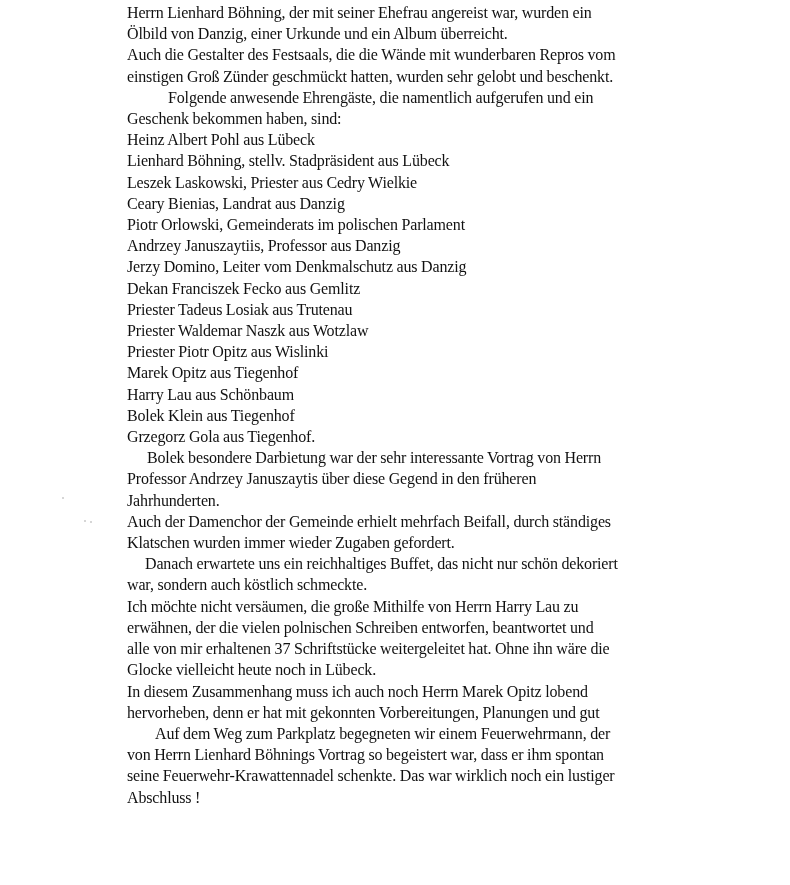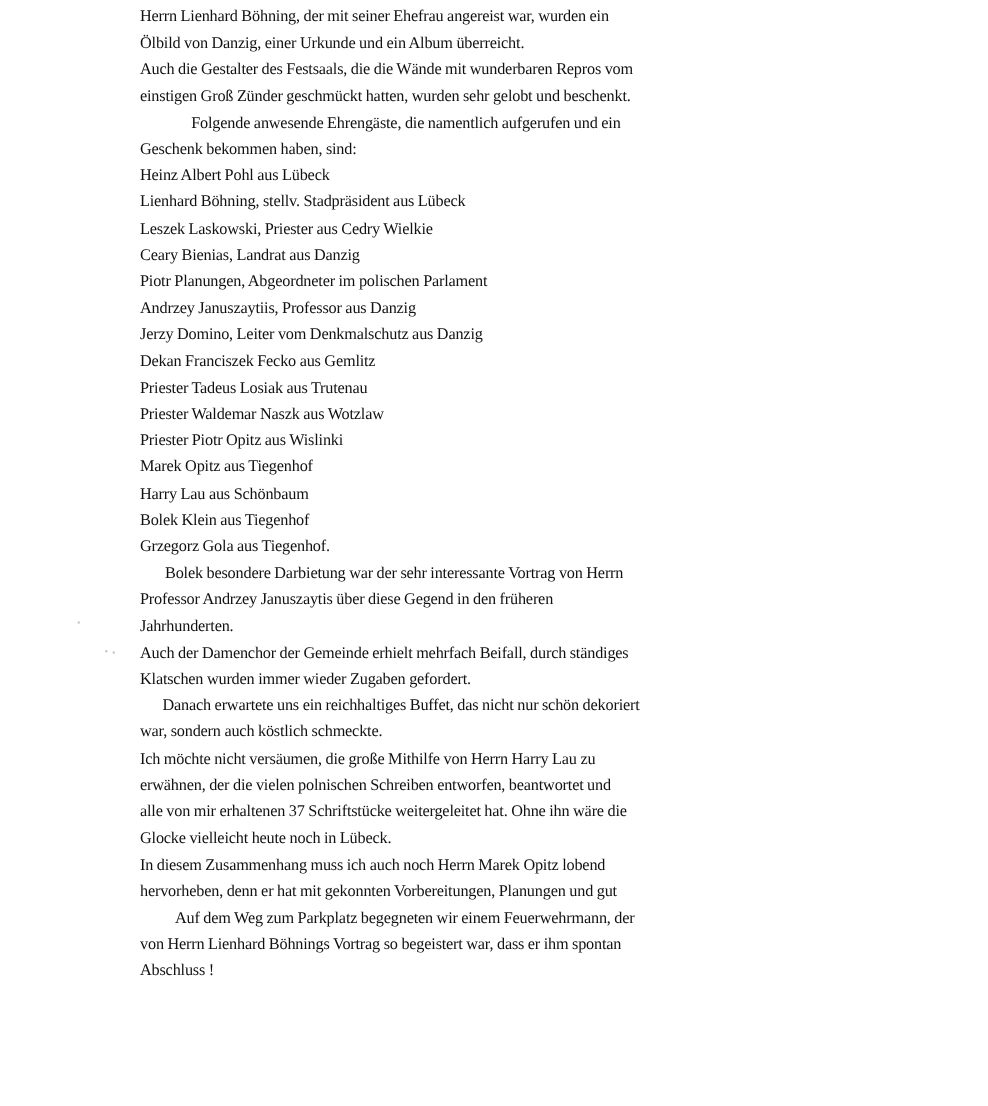--- a/index.html
+++ b/index.html
@@ -8,25 +8,25 @@
       background: #ffffff;
     }
     body {
       width: 790px;
       height: 885px;
       overflow: hidden;
       position: relative;
     }
     .page {
       position: absolute;
-      left: 112px;
+      left: 127px;
       top: 2px;
       width: 660px;
       font-family: "Liberation Serif", "DejaVu Serif", serif;
-      font-size: 13px;
+      font-size: 16px;
       line-height: 21.2px;
       color: #111111;
       letter-spacing: -0.15px;
       word-spacing: -0.2px;
     }
     .line {
       white-space: nowrap;
       display: block;
     }
     .indent-lg { padding-left: 41px; }
@@ -57,21 +57,21 @@
   <div>
     <span class="line indent-lg">Folgende anwesende Ehrengäste, die namentlich aufgerufen und ein</span>
     <span class="line">Geschenk bekommen haben, sind:</span>
   </div>
 
   <div>
     <span class="line">Heinz Albert Pohl aus Lübeck</span>
     <span class="line">Lienhard Böhning, stellv. Stadpräsident aus Lübeck</span>
     <span class="line">Leszek Laskowski, Priester aus Cedry Wielkie</span>
     <span class="line">Ceary Bienias, Landrat aus Danzig</span>
-    <span class="line">Piotr Planungen, Abgeordneter im polischen Parlament</span>
+    <span class="line">Piotr Orlowski, Gemeinderats im polischen Parlament</span>
     <span class="line">Andrzey Januszaytiis, Professor aus Danzig</span>
     <span class="line">Jerzy Domino, Leiter vom Denkmalschutz aus Danzig</span>
     <span class="line">Dekan Franciszek Fecko aus Gemlitz</span>
     <span class="line">Priester Tadeus Losiak aus Trutenau</span>
     <span class="line">Priester Waldemar Naszk aus Wotzlaw</span>
     <span class="line">Priester Piotr Opitz aus Wislinki</span>
     <span class="line">Marek Opitz aus Tiegenhof</span>
     <span class="line">Harry Lau aus Schönbaum</span>
     <span class="line">Bolek Klein aus Tiegenhof</span>
     <span class="line">Grzegorz Gola aus Tiegenhof.</span>
@@ -96,19 +96,20 @@
     <span class="line">alle von mir erhaltenen 37 Schriftstücke weitergeleitet hat. Ohne ihn wäre die</span>
     <span class="line">Glocke vielleicht heute noch in Lübeck.</span>
   </div>
   <div>
     <span class="line">In diesem Zusammenhang muss ich auch noch Herrn Marek Opitz lobend</span>
     <span class="line">hervorheben, denn er hat mit gekonnten Vorbereitungen, Planungen und gut</span>
   </div>
   <div>
     <span class="line indent-auf">Auf dem Weg zum Parkplatz begegneten wir einem Feuerwehrmann, der</span>
     <span class="line">von Herrn Lienhard Böhnings Vortrag so begeistert war, dass er ihm spontan</span>
+    <span class="line">seine Feuerwehr-Krawattennadel schenkte. Das war wirklich noch ein lustiger</span>
     <span class="line">Abschluss !</span>
   </div>
 </div>
 
 <div class="speck" style="left:62px; top:497px;"></div>
 <div class="speck" style="left:84px; top:520px;"></div>
 <div class="speck" style="left:90px; top:521px;"></div>
 
 </body></html>

